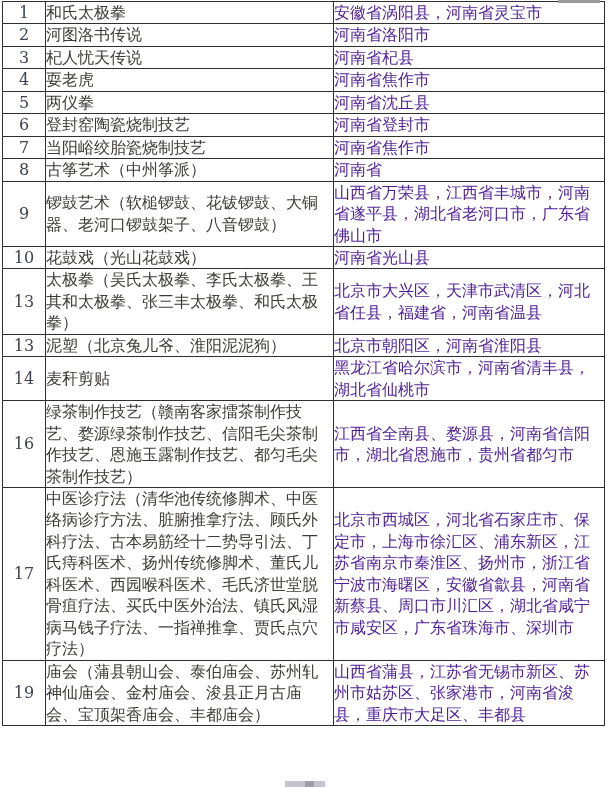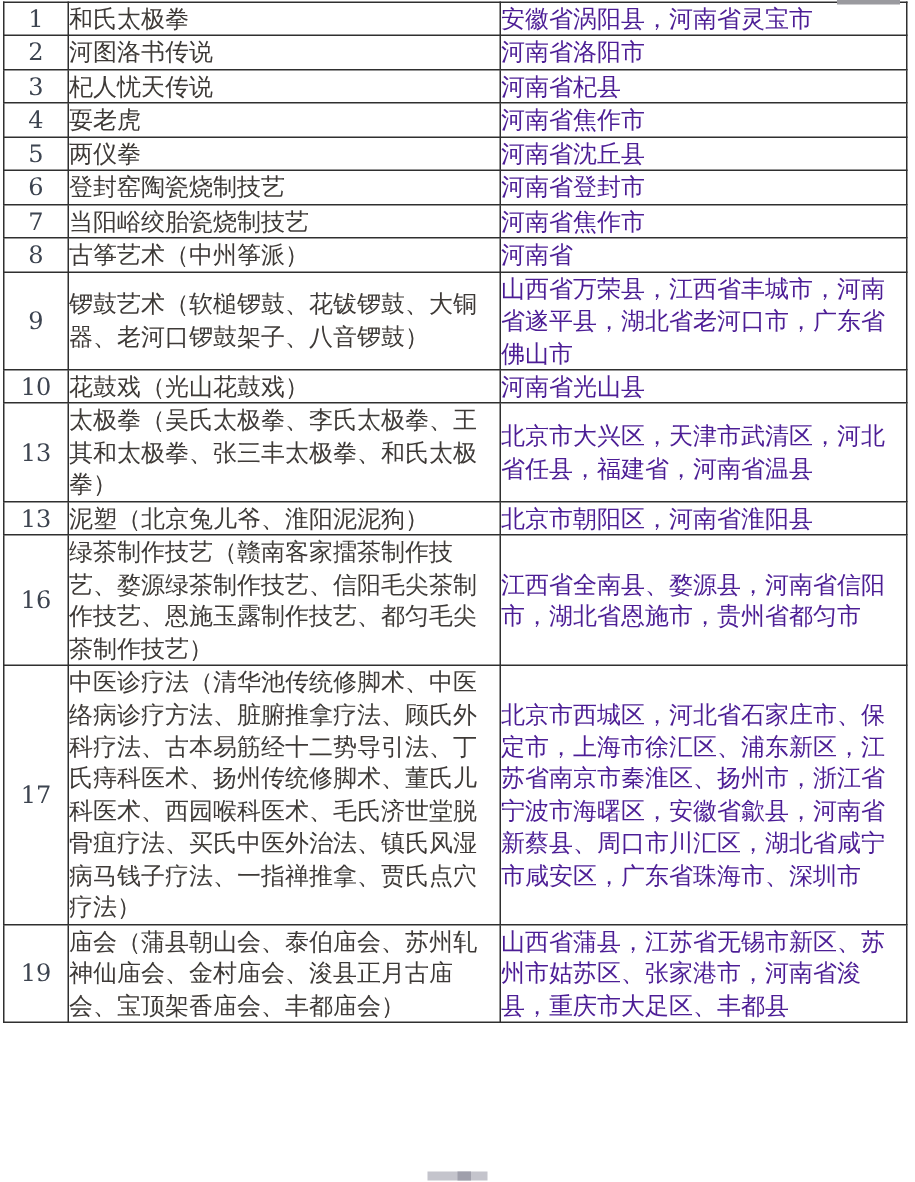--- a/index.html
+++ b/index.html
@@ -113,20 +113,25 @@
         <td class="cell-num">13</td>
         <td class="cell-name">太极拳（吴氏太极拳、李氏太极拳、王其和太极拳、张三丰太极拳、和氏太极拳）</td>
         <td class="cell-region">北京市大兴区，天津市武清区，河北省任县，福建省，河南省温县</td>
       </tr>
       <tr>
         <td class="cell-num">13</td>
         <td class="cell-name">泥塑（北京兔儿爷、淮阳泥泥狗）</td>
         <td class="cell-region">北京市朝阳区，河南省淮阳县</td>
       </tr>
       <tr>
+        <td class="cell-num">14</td>
+        <td class="cell-name">麦秆剪贴</td>
+        <td class="cell-region">黑龙江省哈尔滨市，河南省清丰县，湖北省仙桃市</td>
+      </tr>
+      <tr>
         <td class="cell-num">16</td>
         <td class="cell-name">绿茶制作技艺（赣南客家擂茶制作技艺、婺源绿茶制作技艺、信阳毛尖茶制作技艺、恩施玉露制作技艺、都匀毛尖茶制作技艺）</td>
         <td class="cell-region">江西省全南县、婺源县，河南省信阳市，湖北省恩施市，贵州省都匀市</td>
       </tr>
       <tr>
         <td class="cell-num">17</td>
         <td class="cell-name">中医诊疗法（清华池传统修脚术、中医络病诊疗方法、脏腑推拿疗法、顾氏外科疗法、古本易筋经十二势导引法、丁氏痔科医术、扬州传统修脚术、董氏儿科医术、西园喉科医术、毛氏济世堂脱骨疽疗法、买氏中医外治法、镇氏风湿病马钱子疗法、一指禅推拿、贾氏点穴疗法）</td>
         <td class="cell-region">北京市西城区，河北省石家庄市、保定市，上海市徐汇区、浦东新区，江苏省南京市秦淮区、扬州市，浙江省宁波市海曙区，安徽省歙县，河南省新蔡县、周口市川汇区，湖北省咸宁市咸安区，广东省珠海市、深圳市</td>
       </tr>
       <tr>

